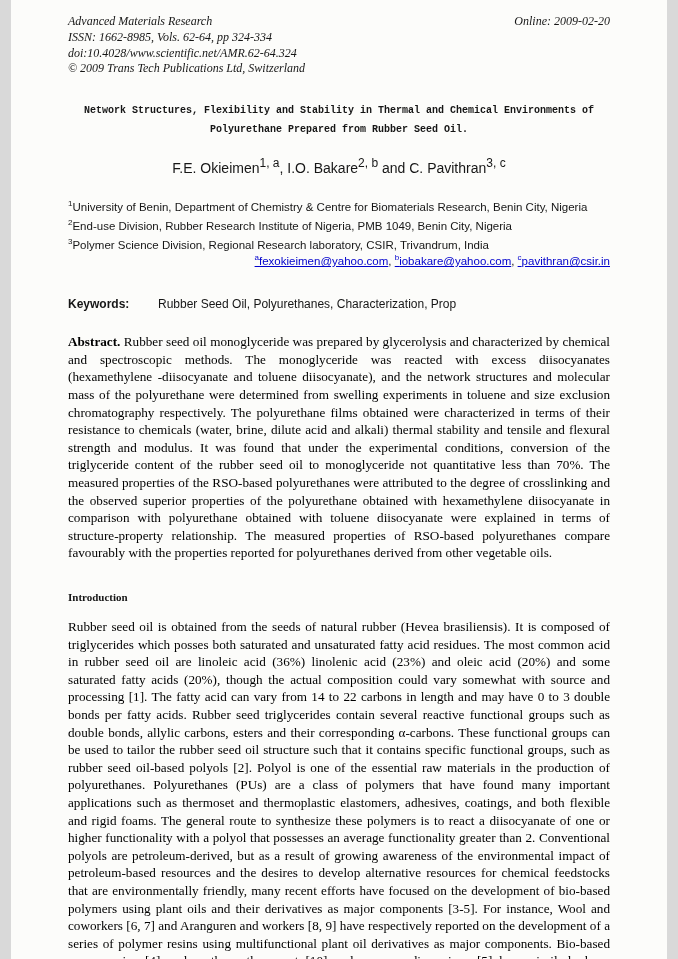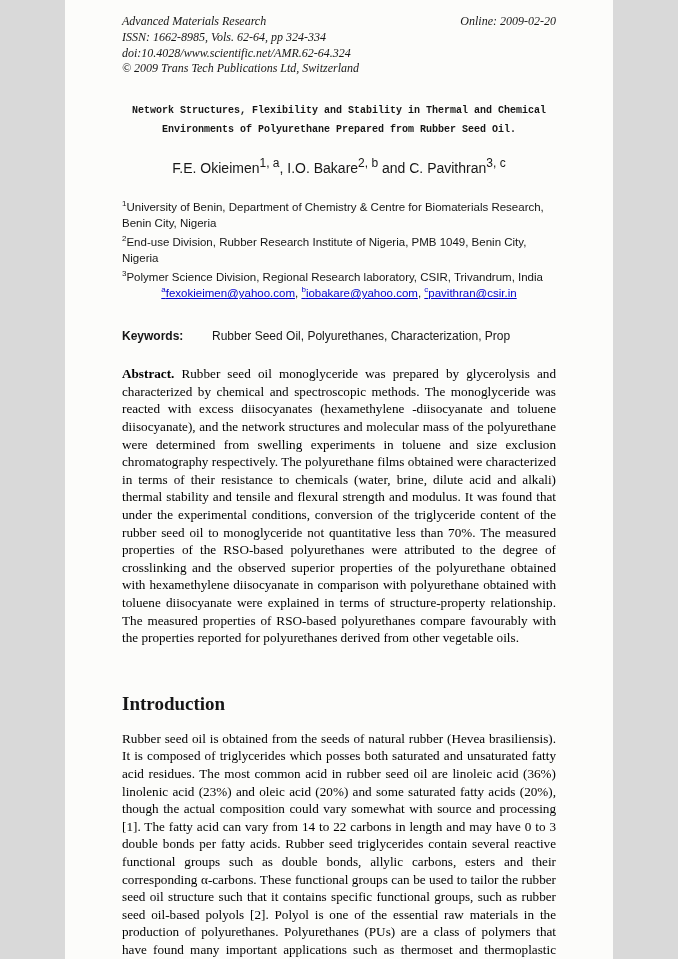--- a/index.html
+++ b/index.html
@@ -1,19 +1,19 @@
 <!DOCTYPE html>
 <html><head>
 <meta charset="utf-8">
 <style>
   * { margin:0; padding:0; box-sizing:border-box; }
   html,body { background:#d9d9d9; }
   .page {
     position:relative;
-    width:548px; height:959px;
+    width:656px; height:959px;
     margin:0 auto;
     background:#fcfcfa;
     color:#161616;
     padding:14px 57px 0 57px;
     overflow:hidden;
     font-family:"Liberation Serif", serif;
   }
   
   .hdr { display:flex; justify-content:space-between; align-items:flex-start;
          font:italic 12px/1.32 "Liberation Serif", serif; }
@@ -30,42 +30,42 @@
     font-family:"Liberation Sans", sans-serif; font-size:14px;
   }
   .authors sup { font-size:12px; }
   .affils {
     margin-top:20px; text-align:left;
     font-family:"Liberation Sans", sans-serif;
     font-size:11.5px; line-height:16px;
   }
   .affils sup, .emails sup { font-size:8px; }
   .emails {
-    text-align:center; margin-top:1px;
+    text-align:right; margin-top:1px;
     font-family:"Liberation Sans", sans-serif; font-size:11.5px;
   }
   .email-link { color:#0000cc; text-decoration:underline; cursor:pointer; }
   
   .keywords {
     margin-top:30px; display:flex;
     font-family:"Liberation Sans", sans-serif; font-size:12px;
   }
   .kw-label { font-weight:bold; width:90px; flex:0 0 auto; }
   
   .abstract, .body-par {
     font-family:"Liberation Serif", serif;
     font-size:13.2px; line-height:17.6px; text-align:justify;
     color:#000000;
   }
   .abstract { margin-top:22px; }
   .abstract .abs-label { font-weight:bold; }
   .section-heading {
-    margin-top:46px;
+    margin-top:29px;
     font-family:"Liberation Serif", serif;
-    font-size:19px; font-weight:bold;
+    font-size:11px; font-weight:bold;
   }
   .body-par { margin-top:15px; }
 </style>
 </head>
 <body>
 
 <div class="page">
 
   <div class="hdr">
     <div class="hdr-left">

